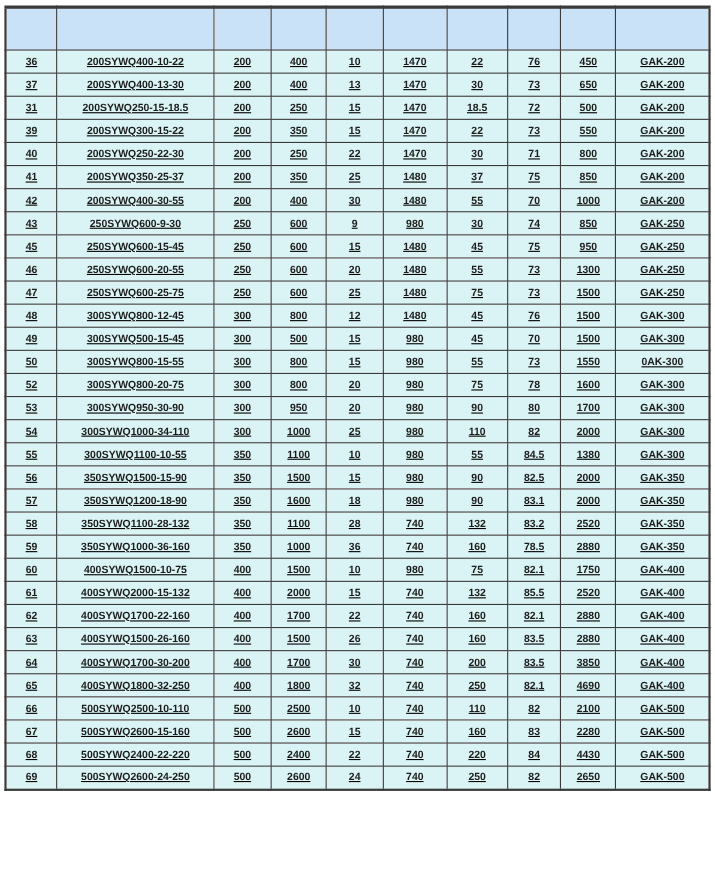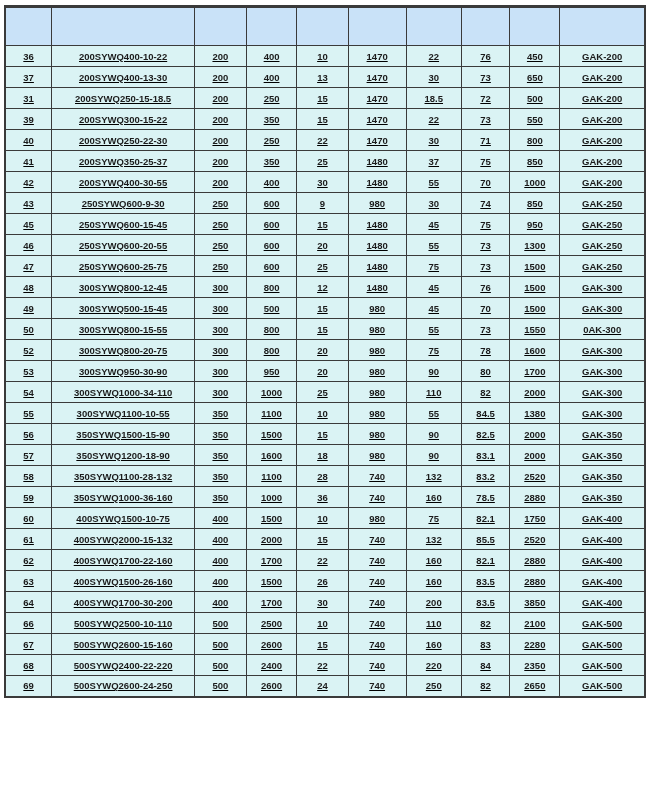--- a/index.html
+++ b/index.html
@@ -404,20 +404,32 @@
         <td data-name="table-cell">400</td>
         <td data-name="table-cell">1700</td>
         <td data-name="table-cell">30</td>
         <td data-name="table-cell">740</td>
         <td data-name="table-cell">200</td>
         <td data-name="table-cell">83.5</td>
         <td data-name="table-cell">3850</td>
         <td data-name="table-cell">GAK-400</td>
       </tr>
       <tr data-name="table-row">
+        <td data-name="table-cell">65</td>
+        <td data-name="table-cell">400SYWQ1800-32-250</td>
+        <td data-name="table-cell">400</td>
+        <td data-name="table-cell">1800</td>
+        <td data-name="table-cell">32</td>
+        <td data-name="table-cell">740</td>
+        <td data-name="table-cell">250</td>
+        <td data-name="table-cell">82.1</td>
+        <td data-name="table-cell">4690</td>
+        <td data-name="table-cell">GAK-400</td>
+      </tr>
+      <tr data-name="table-row">
         <td data-name="table-cell">66</td>
         <td data-name="table-cell">500SYWQ2500-10-110</td>
         <td data-name="table-cell">500</td>
         <td data-name="table-cell">2500</td>
         <td data-name="table-cell">10</td>
         <td data-name="table-cell">740</td>
         <td data-name="table-cell">110</td>
         <td data-name="table-cell">82</td>
         <td data-name="table-cell">2100</td>
         <td data-name="table-cell">GAK-500</td>
@@ -436,21 +448,21 @@
       </tr>
       <tr data-name="table-row">
         <td data-name="table-cell">68</td>
         <td data-name="table-cell">500SYWQ2400-22-220</td>
         <td data-name="table-cell">500</td>
         <td data-name="table-cell">2400</td>
         <td data-name="table-cell">22</td>
         <td data-name="table-cell">740</td>
         <td data-name="table-cell">220</td>
         <td data-name="table-cell">84</td>
-        <td data-name="table-cell">2350</td>
+        <td data-name="table-cell">4430</td>
         <td data-name="table-cell">GAK-500</td>
       </tr>
       <tr data-name="table-row">
         <td data-name="table-cell">69</td>
         <td data-name="table-cell">500SYWQ2600-24-250</td>
         <td data-name="table-cell">500</td>
         <td data-name="table-cell">2600</td>
         <td data-name="table-cell">24</td>
         <td data-name="table-cell">740</td>
         <td data-name="table-cell">250</td>

